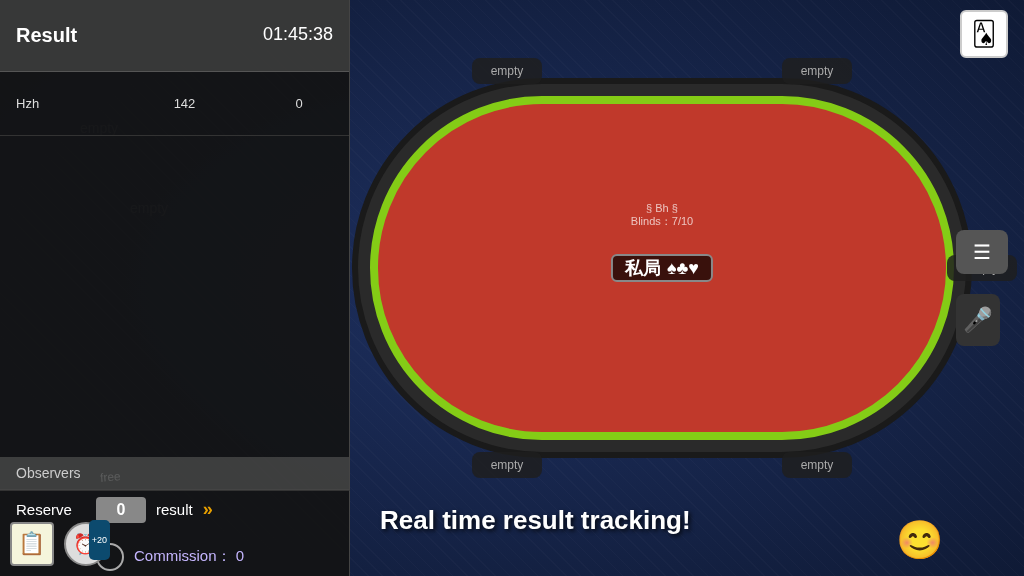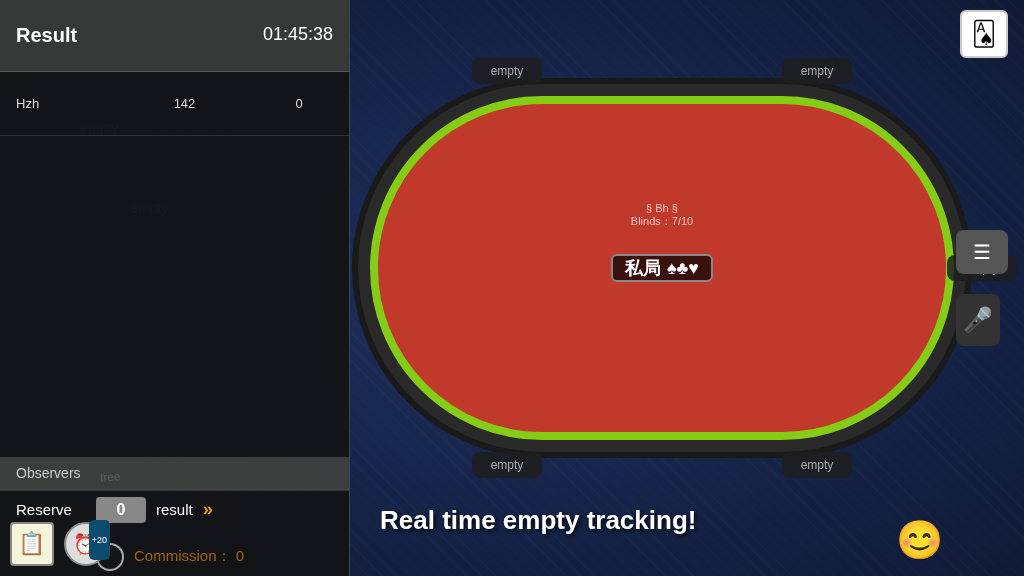--- a/index.html
+++ b/index.html
@@ -276,21 +276,21 @@
     .toggle-circle {
       width: 28px;
       height: 28px;
       border-radius: 50%;
       border: 2px solid #aaa;
       background: transparent;
       cursor: pointer;
     }
 
     .commission-label {
-      color: #a16207;
+      color: #c4b5fd;
       font-size: 15px;
     }
 
     
     .bottom-icons {
       position: absolute;
       bottom: 10px;
       left: 10px;
       display: flex;
       gap: 10px;
@@ -504,17 +504,17 @@
 
 <div style="position:absolute; right:16px; top:50%; transform:translateY(-50%); display:flex; flex-direction:column; gap:20px;">
   <div class="chat-icon-btn">
     <span style="color:#fff; font-size:20px;">☰</span>
   </div>
   <div class="mic-icon-btn">
     <span style="font-size:24px;">🎤</span>
   </div>
 </div>
 
-<div class="promo-text">Real time empty tracking!</div>
+<div class="promo-text">Real time result tracking!</div>
 
 <div class="smiley-icon">
   <span>😊</span>
 </div>
 
 </body></html>

